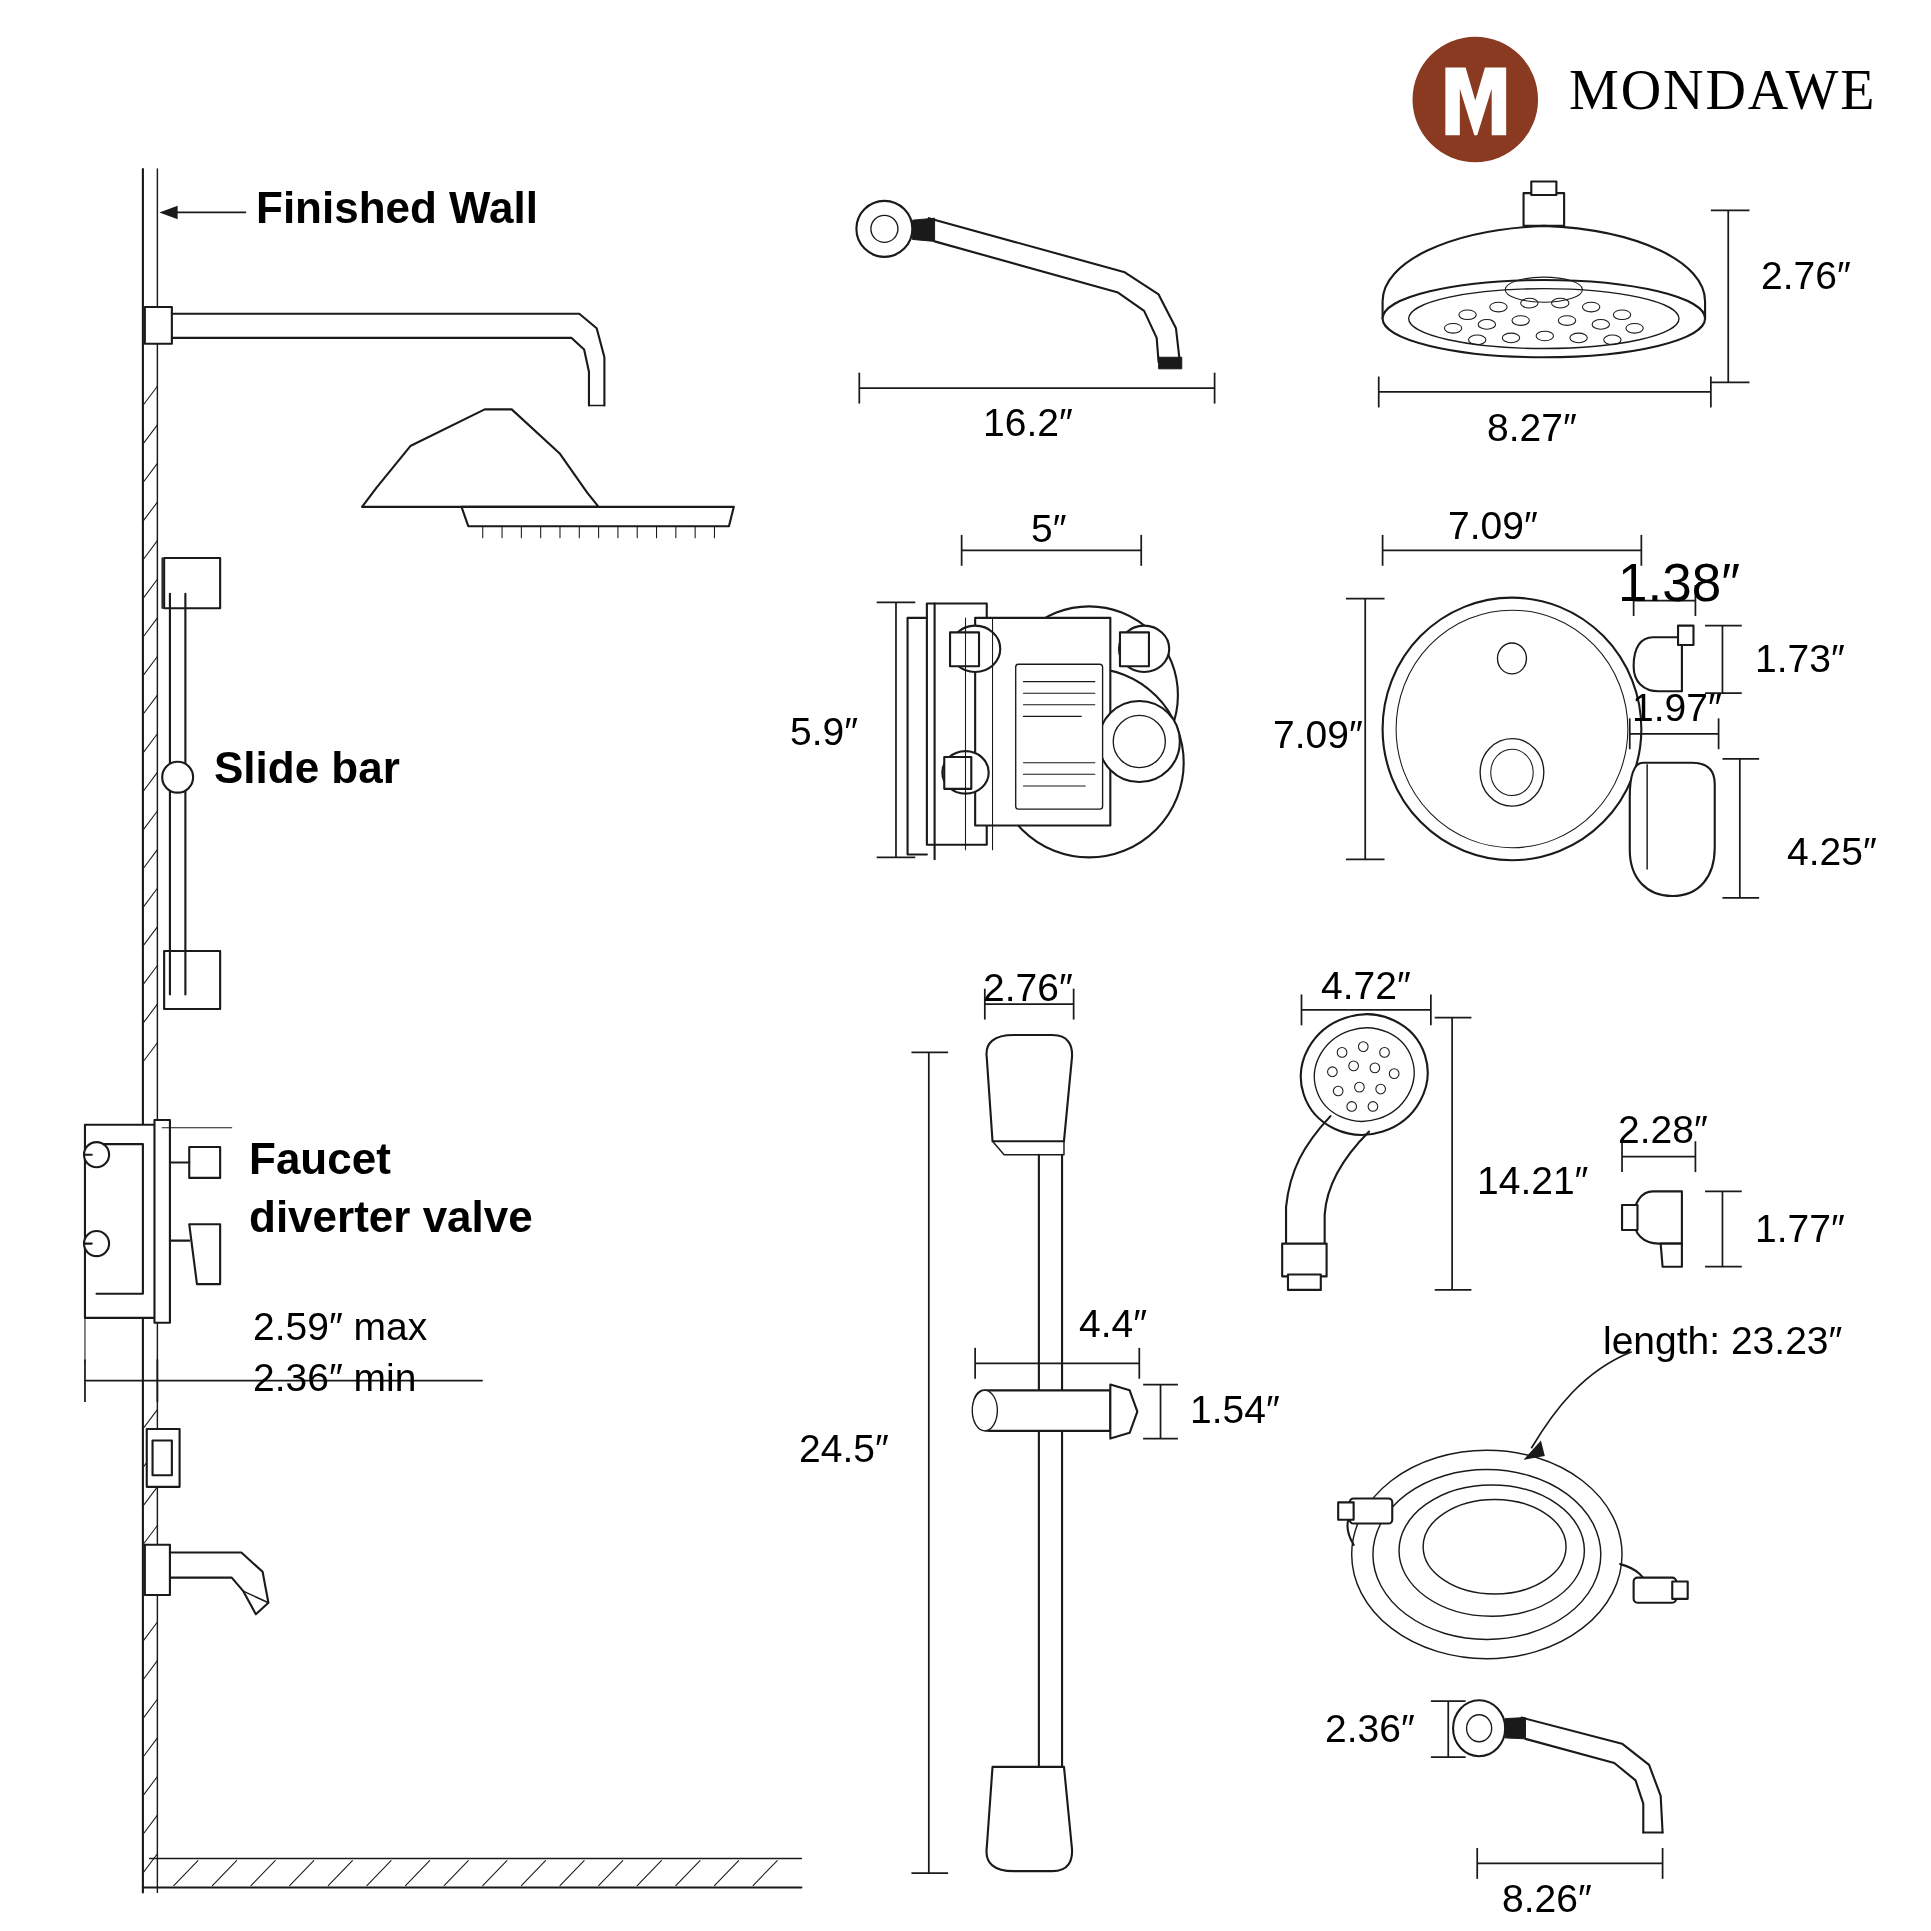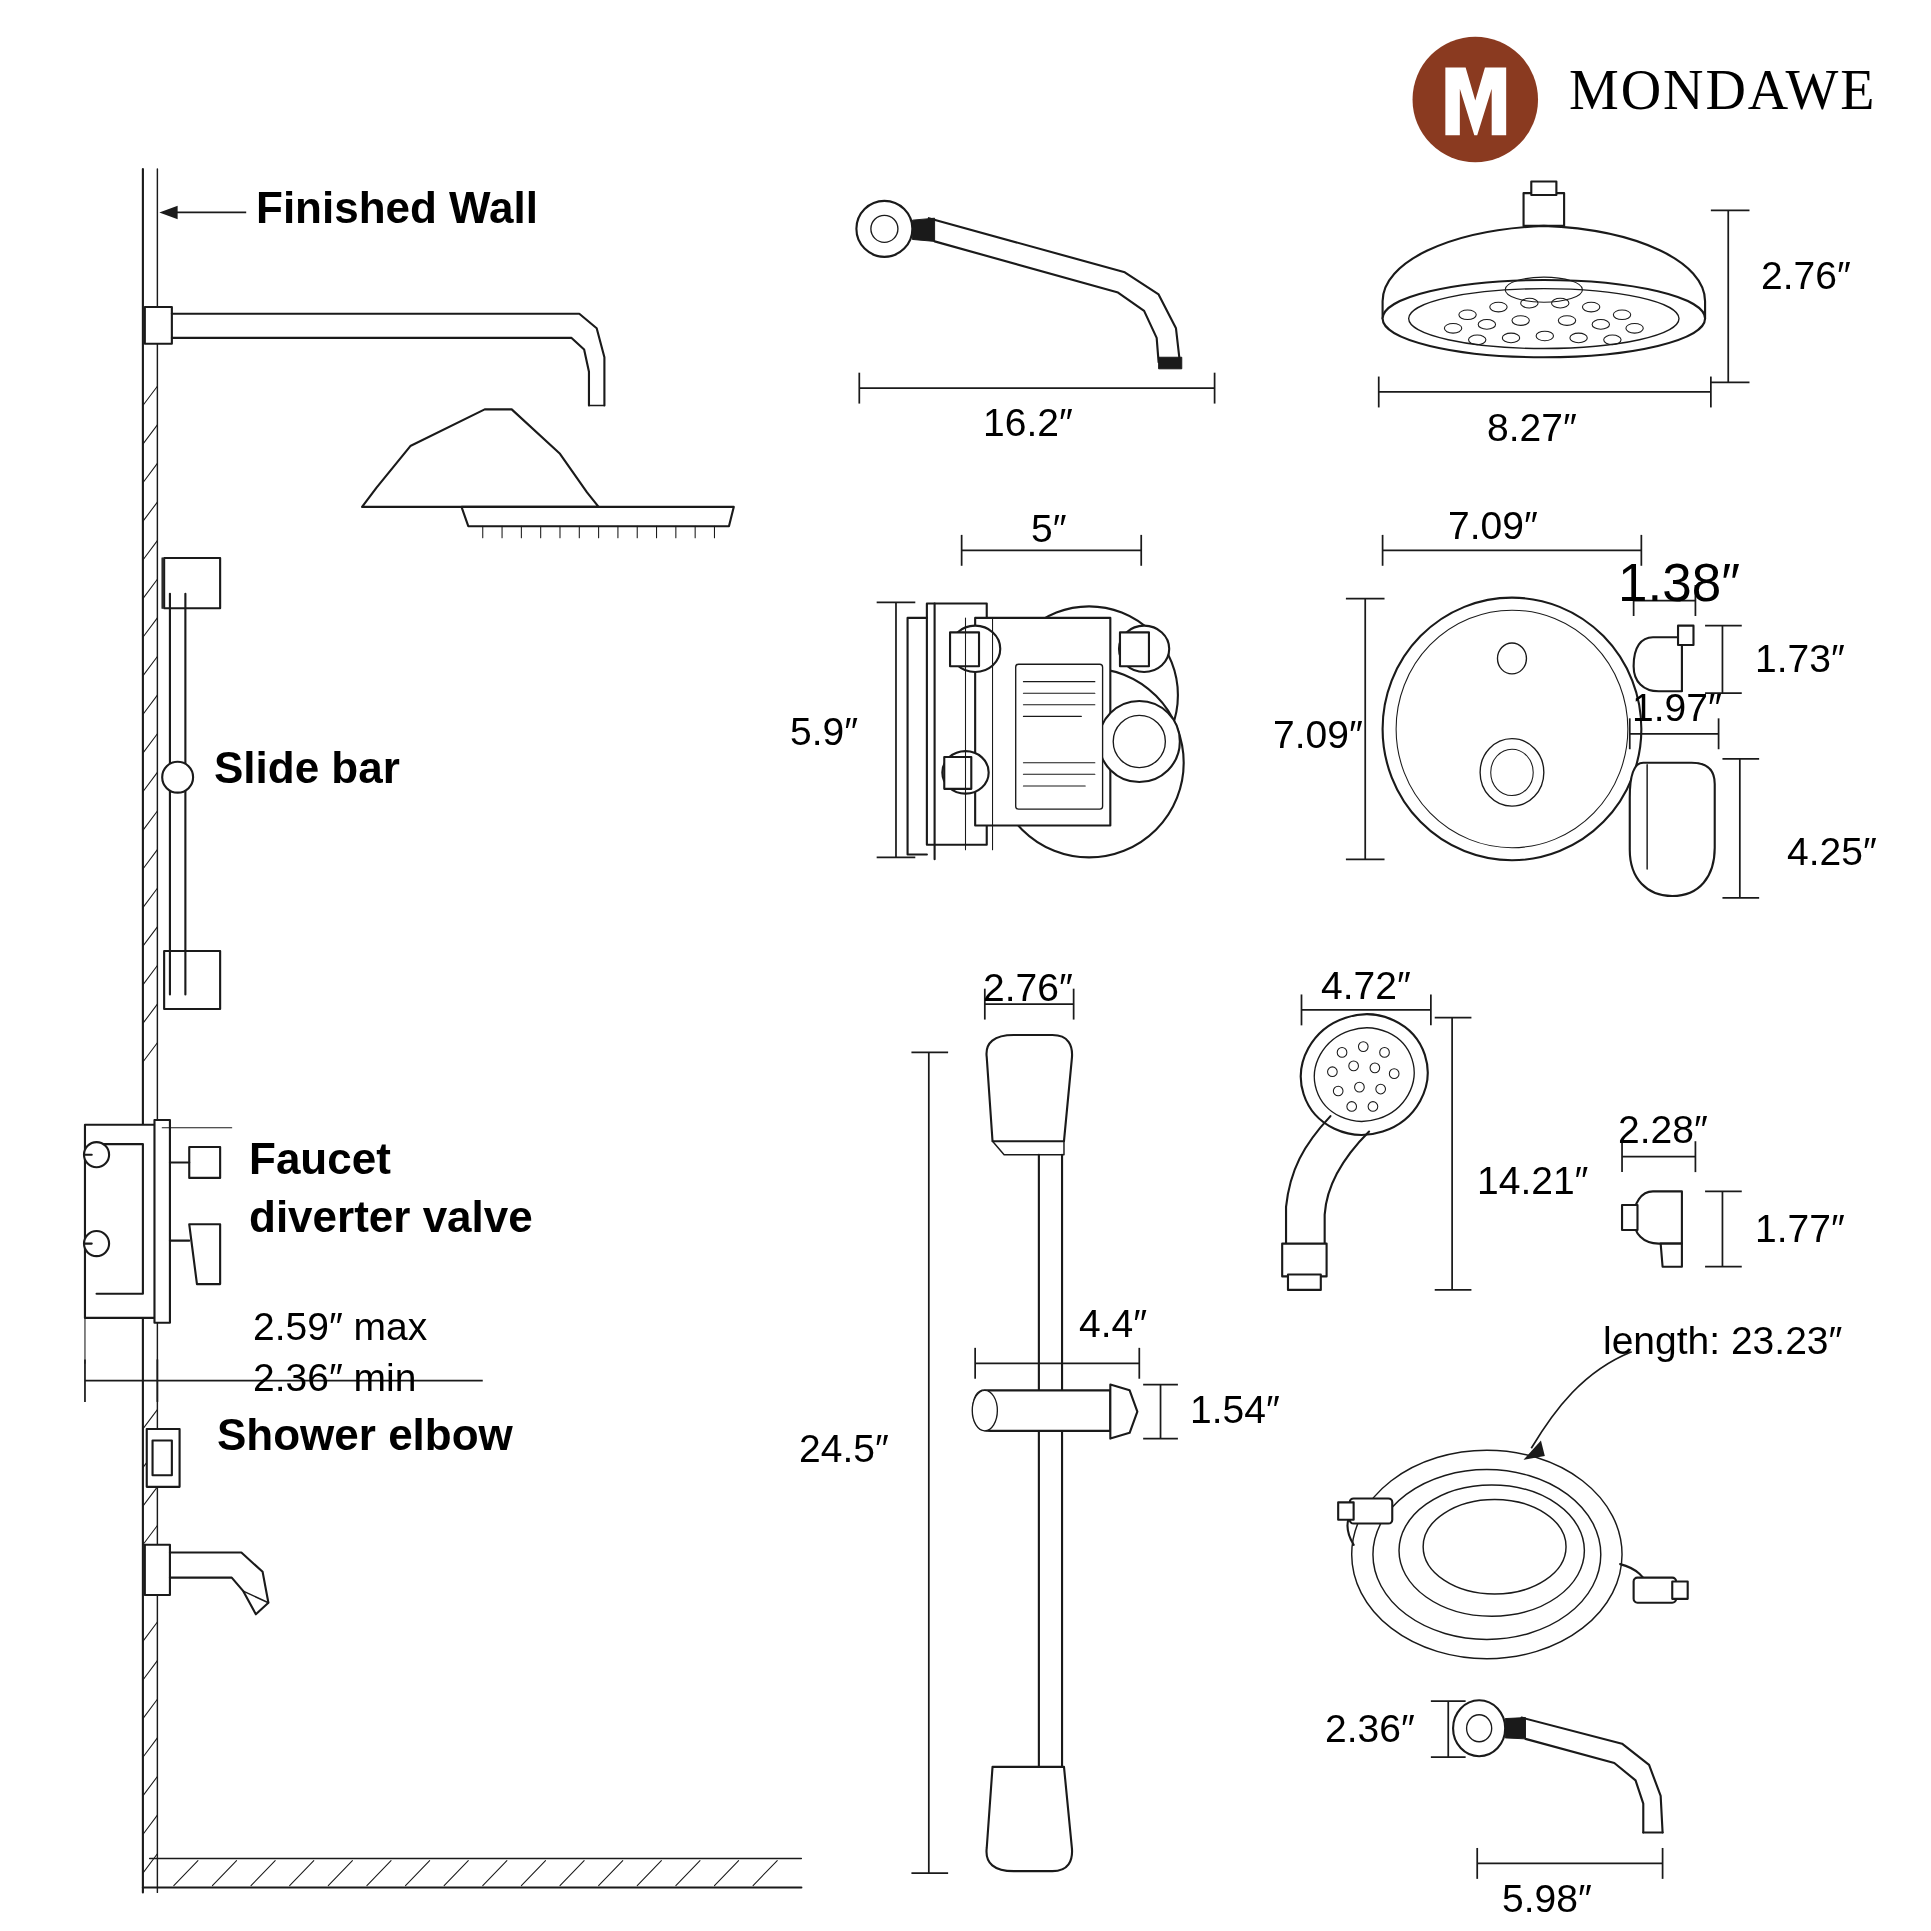--- a/index.html
+++ b/index.html
@@ -167,21 +167,20 @@
       <line class="lnT" x1="252" y1="1648" x2="278" y2="1660"></line>
     </g>
   </svg>
 
   <div class="lbl" style="left:256px; top:183px; font-size:44px;">Finished Wall</div>
   <div class="lbl" style="left:214px; top:743px; font-size:44px;">Slide bar</div>
   <div class="lbl" style="left:249px; top:1134px; font-size:44px;">Faucet</div>
   <div class="lbl" style="left:249px; top:1192px; font-size:44px;">diverter valve</div>
   <div class="dim" style="left:253px; top:1305px; font-size:39px;">2.59″ max</div>
   <div class="dim" style="left:253px; top:1356px; font-size:39px;">2.36″ min</div>
-  <div class="lbl" style="left:217px; top:1410px; font-size:44px;">Shower elbow</div>
 
   <svg width="1931" height="1931" viewBox="0 0 2000 2000">
     <g>
       <circle class="fillw" cx="916" cy="237" r="29"></circle>
       <circle class="fillwT" cx="916" cy="237" r="14"></circle>
       <path class="fillk" d="M945 228 L968 226 L968 250 L945 248 Z"></path>
       <path class="ln" d="M962 226 L1165 282 L1200 305 L1218 340 L1222 375"></path>
       <path class="ln" d="M968 250 L1158 303 L1185 322 L1198 350 L1200 375"></path>
       <path class="fillk" d="M1200 370 L1224 370 L1224 382 L1200 382 Z"></path>
 
@@ -443,16 +442,16 @@
       <line class="dimline" x1="1506" y1="1790" x2="1506" y2="1790"></line>
       <line class="dimline" x1="1500" y1="1762" x2="1500" y2="1820"></line>
       <line class="tick" x1="1482" y1="1762" x2="1518" y2="1762"></line>
       <line class="tick" x1="1482" y1="1820" x2="1518" y2="1820"></line>
       <line class="dimline" x1="1530" y1="1930" x2="1722" y2="1930"></line>
       <line class="tick" x1="1530" y1="1914" x2="1530" y2="1946"></line>
       <line class="tick" x1="1722" y1="1914" x2="1722" y2="1946"></line>
     </g>
   </svg>
   <div class="dim" style="left:1325px; top:1707px; font-size:39px;">2.36″</div>
-  <div class="dim" style="left:1502px; top:1877px; font-size:39px;">5.98″</div>
+  <div class="dim" style="left:1502px; top:1877px; font-size:39px;">8.26″</div>
 
 </div>
 
 
 </body></html>

